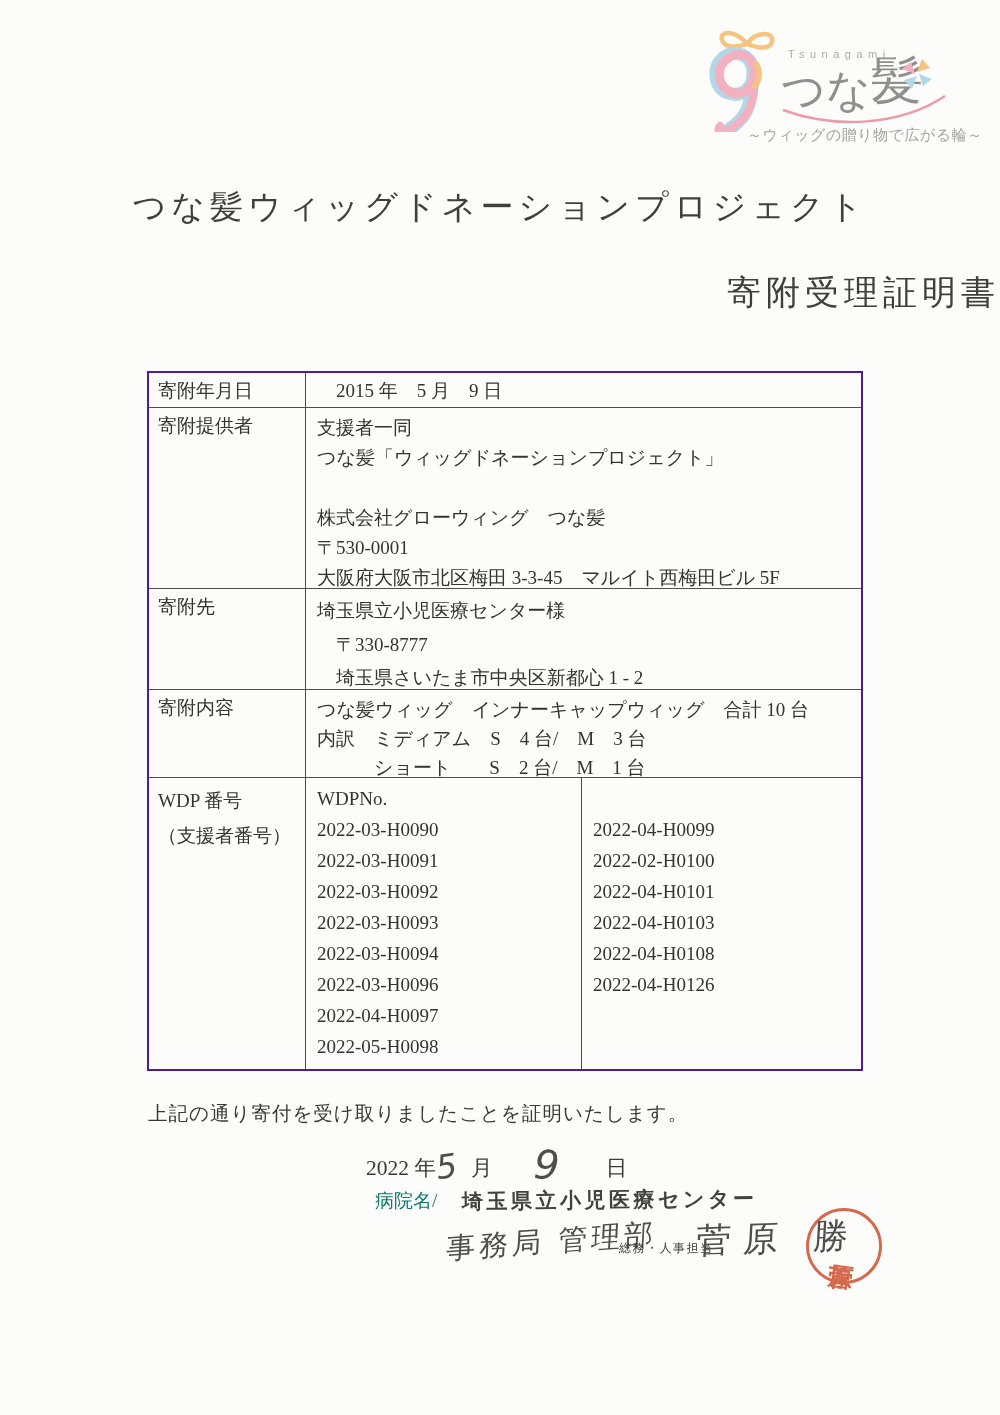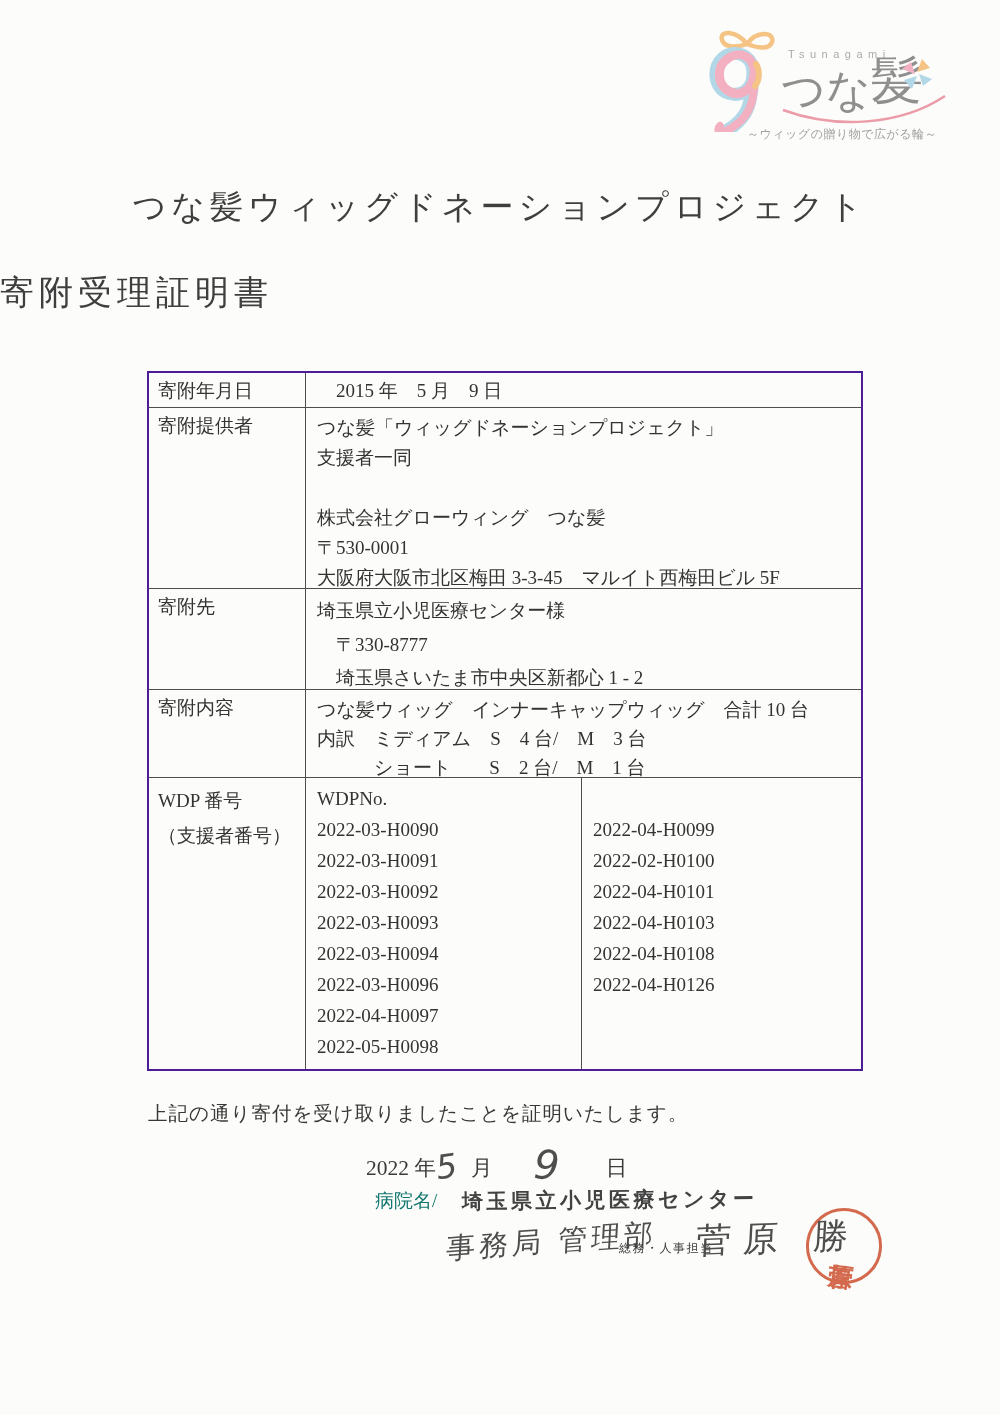--- a/index.html
+++ b/index.html
@@ -12,32 +12,32 @@
     position:relative;width:1000px;height:1415px;
     background:#fcfcfa;color:#3b3b3b;overflow:hidden;
   }
 
   
   .logo{position:absolute;left:695px;top:22px;width:256px;height:125px;}
   .logo svg{position:absolute;left:0;top:0;}
   .tagline{
     position:absolute;left:52px;top:104px;width:204px;
     font-family:"Liberation Sans","DejaVu Sans",sans-serif;
-    font-size:12px;color:#a2a2a2;letter-spacing:.5px;white-space:nowrap;
+    font-size:15px;color:#a2a2a2;letter-spacing:.5px;white-space:nowrap;
   }
 
   
   .title{
     position:absolute;left:0;top:185px;width:100%;
     text-align:center;font-size:33px;letter-spacing:5px;
     color:#3f3f3f;font-weight:500;white-space:nowrap;
   }
   .subtitle{
     position:absolute;left:0;top:270px;width:100%;
-    text-align:left;font-size:34px;letter-spacing:5px;
+    text-align:right;font-size:34px;letter-spacing:5px;
     color:#3f3f3f;font-weight:500;
   }
 
   
   .tbl{
     position:absolute;left:147px;top:371px;width:716px;
     border:2px solid #4c1d95;box-sizing:border-box;
     font-size:19px;color:#333;
   }
   .trow{display:flex;border-bottom:1.5px solid #4d4d4d;box-sizing:border-box;}
@@ -170,22 +170,22 @@
   <div class="tbl">
 
     <div class="trow r1">
       <div class="lbl">寄附年月日</div>
       <div class="val line">2015 年　5 月　9 日</div>
     </div>
 
     <div class="trow r2">
       <div class="lbl">寄附提供者</div>
       <div class="val">
+        <div class="line">支援者一同</div>
         <div class="line">つな髪「ウィッグドネーションプロジェクト」</div>
-        <div class="line">支援者一同</div>
         <div class="line"></div>
         <div class="line">株式会社グローウィング　つな髪</div>
         <div class="line">〒530-0001</div>
         <div class="line">大阪府大阪市北区梅田 3-3-45　マルイト西梅田ビル 5F</div>
       </div>
     </div>
 
     <div class="trow r3">
       <div class="lbl">寄附先</div>
       <div class="val">

